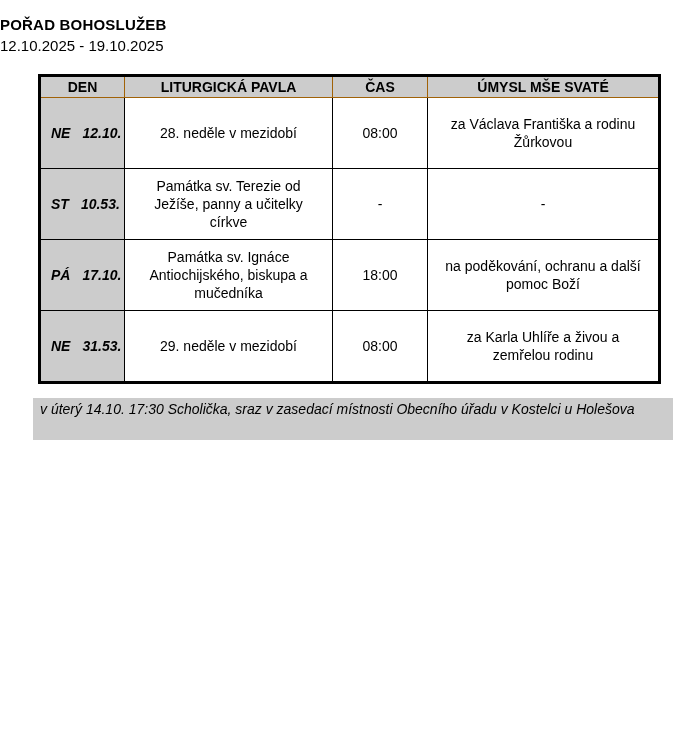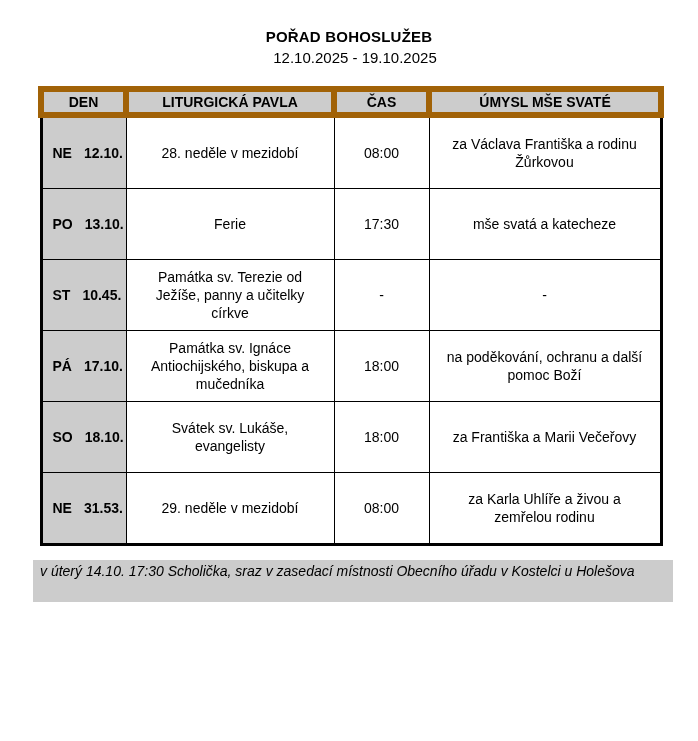--- a/index.html
+++ b/index.html
@@ -11,49 +11,47 @@
   }
   .page {
     position: relative;
     width: 698px;
     height: 741px;
     background: #ffffff;
     overflow: hidden;
   }
   .title-block {
     padding-top: 14px;
-    text-align: center;
+    text-align: left;
     line-height: 21px;
-    margin-top: 12px;
   }
   .title-main, .title-church {
     font-size: 15px;
     font-weight: bold;
     letter-spacing: 0.2px;
   }
   .title-dates {
     font-size: 15px;
     font-weight: normal;
-    padding-left: 12px;
   }
   table.schedule {
     margin: 18px 0 0 38px;
     width: 620px;
     border-collapse: collapse;
     table-layout: fixed;
     border: 3px solid #000000;
   }
   table.schedule col.c-den   { width: 85px; }
   table.schedule col.c-osl   { width: 208px; }
   table.schedule col.c-cas   { width: 95px; }
   table.schedule col.c-umysl { width: 232px; }
   table.schedule th {
     height: 20px;
     background: #cccccc;
-    border: 6px solid #a16207;
+    border: 1px solid #a16207;
     font-size: 14px;
     font-weight: bold;
     text-align: center;
     vertical-align: middle;
     padding: 0 2px;
   }
   table.schedule td {
     height: 66px;
     border: 1px solid #000000;
     font-size: 14px;
@@ -67,20 +65,21 @@
     background: #cccccc;
     font-weight: bold;
     text-align: left;
     padding: 2px 2px 2px 6px;
   }
   .den-inner {
     display: flex;
     gap: 12px;
     align-items: baseline;
     white-space: nowrap;
+    font-style: italic;
   }
   .footer-note {
     box-sizing: border-box;
     margin: 14px 0 0 33px;
     width: 640px;
     min-height: 42px;
     background: #cccccc;
     padding: 2px 7px 3px 7px;
     font-size: 14px;
     line-height: 19px;
@@ -122,69 +121,47 @@
         <span class="den-inner">
           <span>NE</span>
           <span>12.10.</span>
         </span>
       </td>
       <td>28. neděle v mezidobí</td>
       <td>08:00</td>
       <td>za Václava Františka a rodinu Žůrkovou</td>
     </tr>
 
-    <tr>
-      <td class="den-cell">
-        <span class="den-inner">
-          <span>PO</span>
-          <span>13.10.</span>
-        </span>
-      </td>
-      <td>Ferie</td>
-      <td>17:30</td>
-      <td>mše svatá a katecheze</td>
-    </tr>
 
 
     <tr>
       <td class="den-cell">
         <span class="den-inner">
           <span>ST</span>
-          <span>10.45.</span>
+          <span>10.53.</span>
         </span>
       </td>
       <td>Památka sv. Terezie od Ježíše, panny a učitelky církve</td>
       <td>-</td>
       <td>-</td>
     </tr>
 
 
     <tr>
       <td class="den-cell">
         <span class="den-inner">
           <span>PÁ</span>
           <span>17.10.</span>
         </span>
       </td>
       <td>Památka sv. Ignáce Antiochijského, biskupa a mučedníka</td>
       <td>18:00</td>
       <td>na poděkování, ochranu a další pomoc Boží</td>
     </tr>
 
-    <tr>
-      <td class="den-cell">
-        <span class="den-inner">
-          <span>SO</span>
-          <span>18.10.</span>
-        </span>
-      </td>
-      <td>Svátek sv. Lukáše, evangelisty</td>
-      <td>18:00</td>
-      <td>za Františka a Marii Večeřovy</td>
-    </tr>
 
     <tr>
       <td class="den-cell">
         <span class="den-inner">
           <span>NE</span>
           <span>31.53.</span>
         </span>
       </td>
       <td>29. neděle v mezidobí</td>
       <td>08:00</td>

